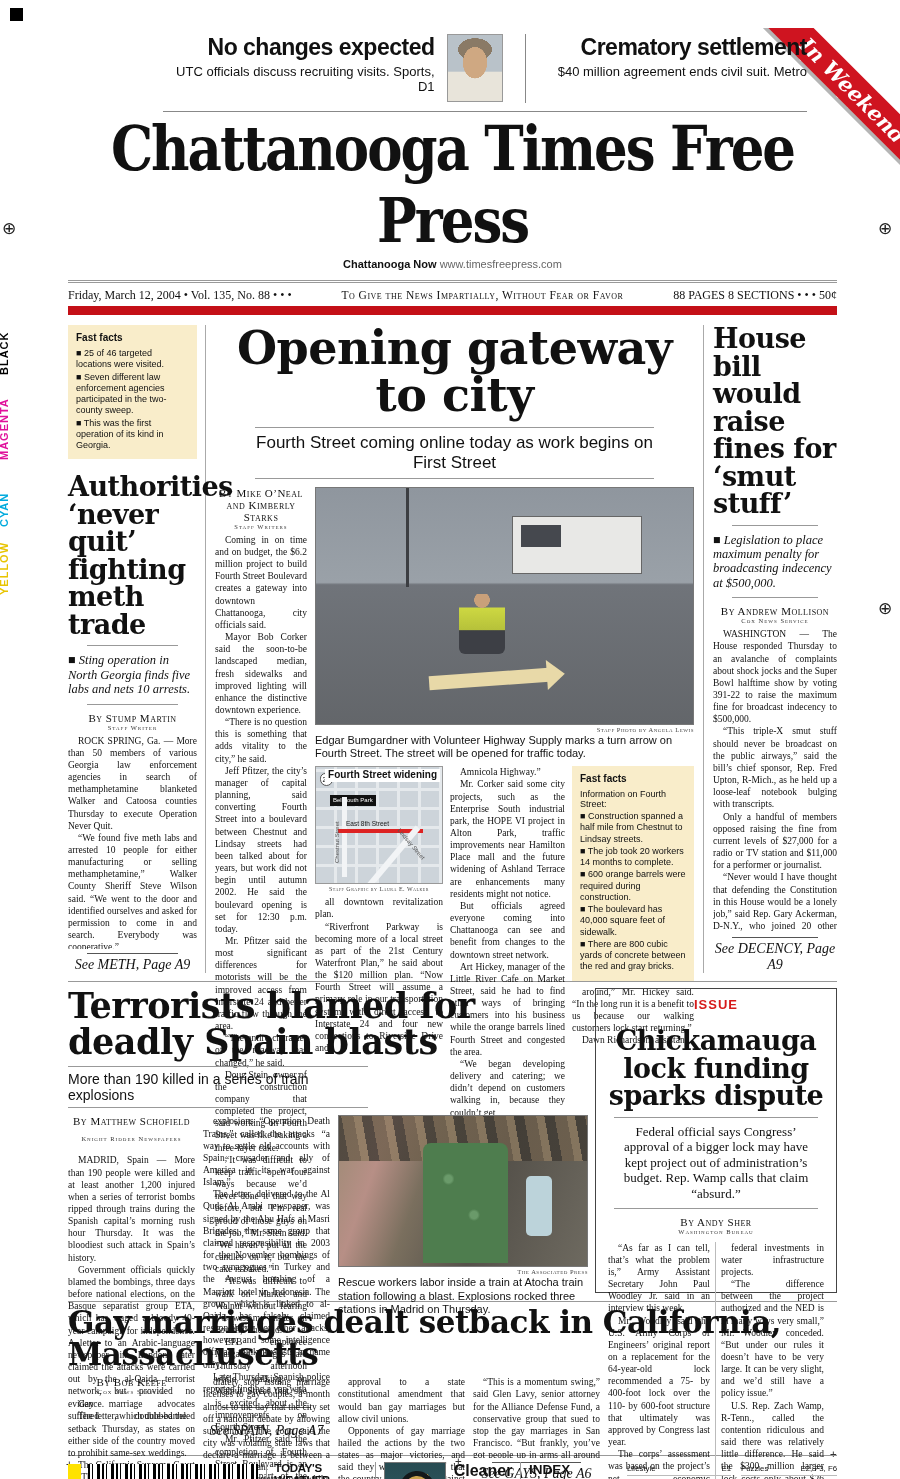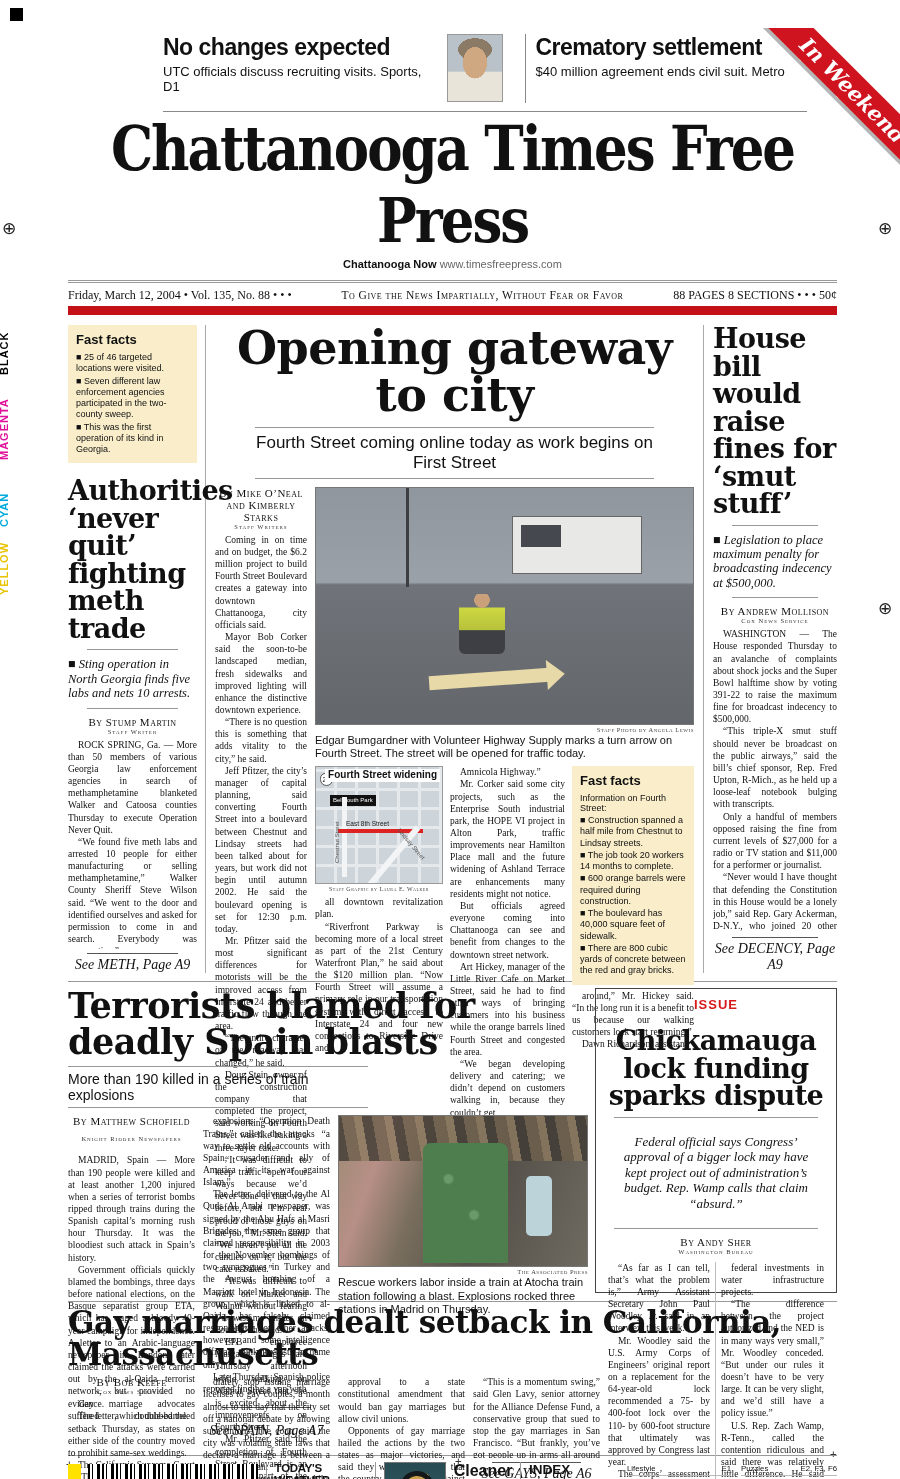--- a/index.html
+++ b/index.html
@@ -13,21 +13,21 @@
   .regmark { position:absolute; font-size:17px; color:#222; font-family:"DejaVu Sans", sans-serif; }
   .plate-label { position:absolute; left:-2px; font-family:"Liberation Sans", sans-serif;
                  font-weight:bold; font-size:11px; letter-spacing:1px;
                  transform:rotate(-90deg); transform-origin:left top; white-space:nowrap; }
   .swatch-col { position:absolute; left:0; top:2px; width:13px; }
   .swatch { width:13px; height:16px; margin-bottom:1px; }
   .plus-mark { position:absolute; font-size:11px; color:#333; font-family:"DejaVu Sans Mono", monospace; }
 
   
   .teasers { display:flex; margin:34px 30px 0 95px; border-bottom:1px solid #888; padding-bottom:8px; height:78px; }
-  .teaser { flex:1; text-align:left; font-family:"Liberation Sans", sans-serif; }
+  .teaser { flex:1; text-align:right; font-family:"Liberation Sans", sans-serif; }
   .teaser h2 { font-size:23px; letter-spacing:-0.5px; }
   .teaser .tsub { font-size:13px; margin-top:3px; }
   .teaser-photo { width:56px; height:68px; margin:0 12px; flex:0 0 56px;
     background:radial-gradient(ellipse 20px 26px at 50% 42%, #cfa882 60%, transparent 61%),
                radial-gradient(ellipse 24px 16px at 50% 22%, #8a7a66 70%, transparent 71%),
                linear-gradient(#b9c2c9 55%, #e8e4da 56%);
     border:1px solid #999; }
   .teaser-div { width:1px; background:#888; margin:0 10px; }
 
   
@@ -57,21 +57,21 @@
   .hl { font-family:"DejaVu Serif", serif; font-weight:bold; letter-spacing:-0.5px; line-height:1.02; }
   .shortrule { border-top:1px solid #999; width:70%; margin:7px auto; }
   .deck-italic { font-style:italic; font-size:12.5px; line-height:1.15; }
   .byline { text-align:center; font-variant:small-caps; font-size:11px; letter-spacing:0.5px; }
   .credit { text-align:center; font-variant:small-caps; font-size:6.5px; letter-spacing:1px; color:#333; }
   .body-txt { font-size:9.5px; line-height:1.28; text-align:justify; overflow:hidden; }
   .body-txt p { text-indent:10px; }
   .jump { text-align:center; font-size:14px; padding-top:3px;font-style:italic; }
   .jump-rule { border-top:1px solid #555; width:70%; margin:4px auto 0; }
   .fastfacts { background:#f9edca; padding:7px 8px; font-family:"Liberation Sans", sans-serif; }
-  .fastfacts h3 { font-size:13px; margin-bottom:5px; }
+  .fastfacts h3 { font-size:10px; margin-bottom:5px; }
   .fastfacts .ff-intro { font-size:9px; margin-bottom:2px; }
   .fastfacts p { font-size:9px; line-height:1.25; text-indent:0; margin-bottom:1px; }
   .photo-credit { text-align:right; font-variant:small-caps; font-size:6.5px; letter-spacing:0.5px; color:#444; margin-top:1px; }
   .caption { font-family:"Liberation Sans", sans-serif; font-size:11px; line-height:1.2; margin-top:1px; }
 
   
   .main-sec { display:flex; margin-top:10px; height:648px; }
   .mcol-left { width:138px; padding-right:8px; border-right:1px solid #aaa; display:flex; flex-direction:column; }
   .mcol-left .hl { font-size:27px; margin-top:14px; }
   .mcol-center { width:497px; padding:0 9px; display:flex; flex-direction:column; }
@@ -138,22 +138,22 @@
      background-image:radial-gradient(circle 6px at 30% 30%, #6a9a6a 60%, transparent), radial-gradient(circle 6px at 60% 60%, #6a9a6a 60%, transparent); }
   .train-debris { position:absolute; left:0; top:0; width:100%; height:30%;
      background:repeating-linear-gradient(80deg, #3f3a33 0 10px, #6e5f4c 10px 22px, #8d7a60 22px 30px); opacity:0.8; }
   .train-fig { position:absolute; right:14%; top:40%; width:26px; height:60px; background:#bcd3da; border-radius:5px; }
 
   
   .lock-box { width:242px; margin-left:7px; border:1px solid #444; padding:8px 12px; display:flex; flex-direction:column; }
   .kicker { text-align:center; color:#d61a1a; font-family:"Liberation Sans", sans-serif; font-weight:bold;
             font-size:13px; letter-spacing:1px; }
   .lock-box .hl { font-size:27px; text-align:center; margin-top:15px; }
-  .lock-deck { font-style:italic; font-size:13px; text-align:center; line-height:1.2;
-     border-top:1px solid #999; border-bottom:1px solid #999; padding:16px 2px; margin:7px 6px; }
+  .lock-deck { font-size:13px; text-align:center; line-height:1.2;
+     border-top:1px solid #999; border-bottom:1px solid #999; padding:6px 2px; margin:7px 6px; }
   .lock-cols { display:flex; flex:1; margin-top:3px; }
   .lcol { width:50%; display:flex; flex-direction:column; }
   .lcol:first-child { padding-right:5px; border-right:1px solid #bbb; }
   .lcol:last-child { padding-left:5px; }
 
   
   .gays-sec { border-top:1px solid #999; margin-top:8px; padding-top:5px; height:148px; }
   .gays-sec .hl { font-size:31px; }
   .gays-cols { display:flex; margin-top:6px; height:106px; }
   .gcol { width:127px; margin-right:8px; display:flex; flex-direction:column; }

